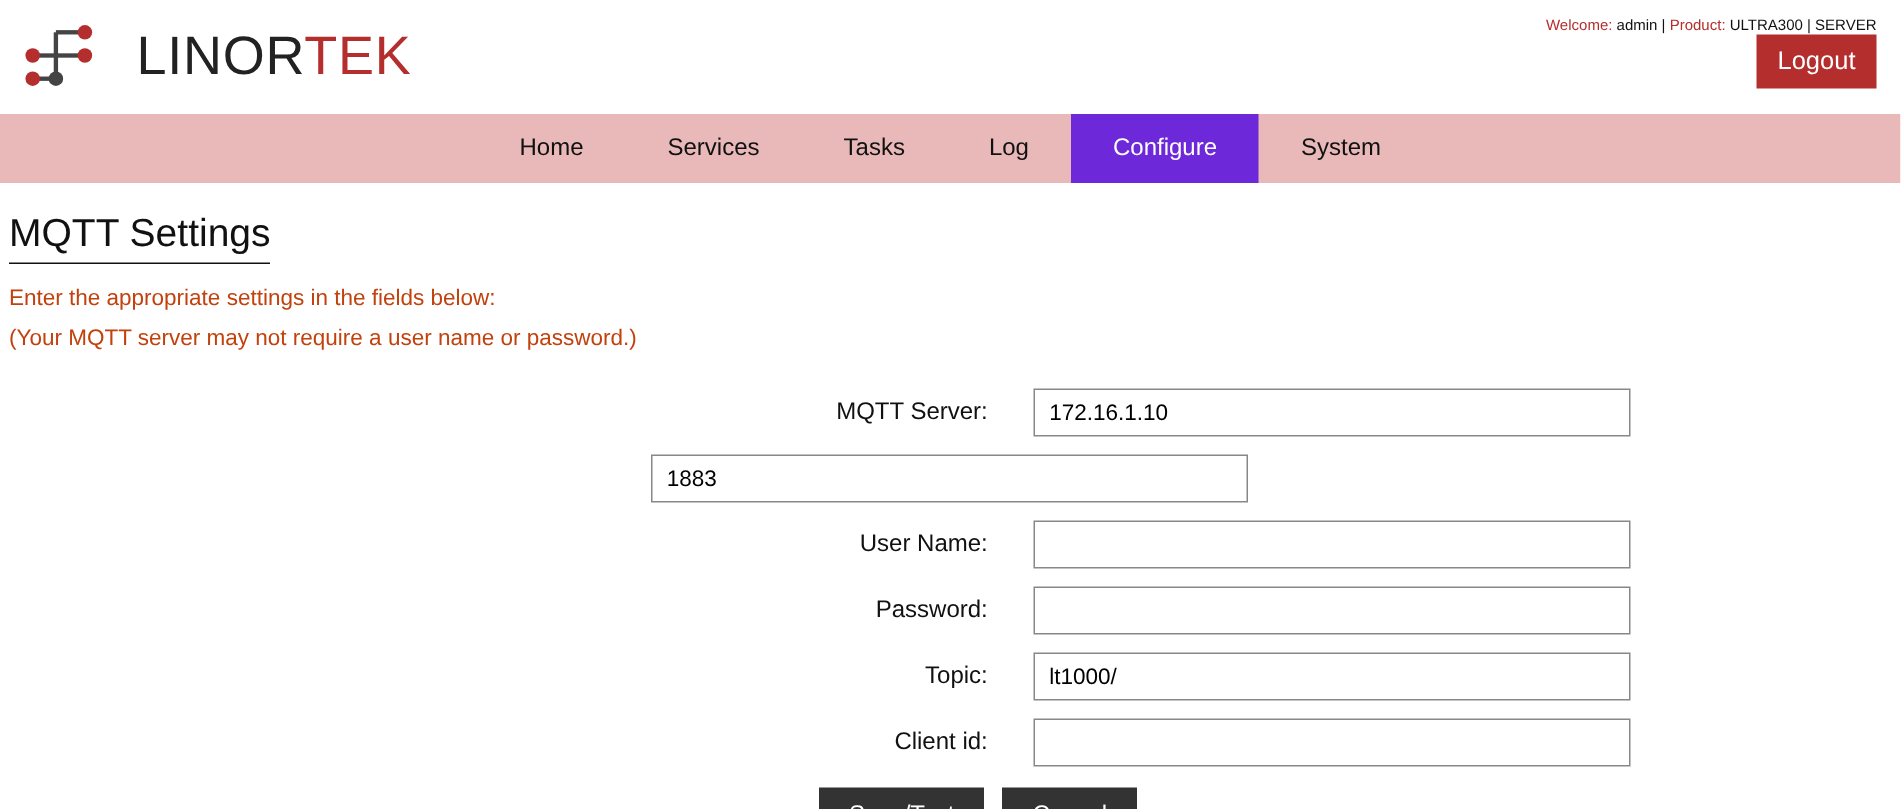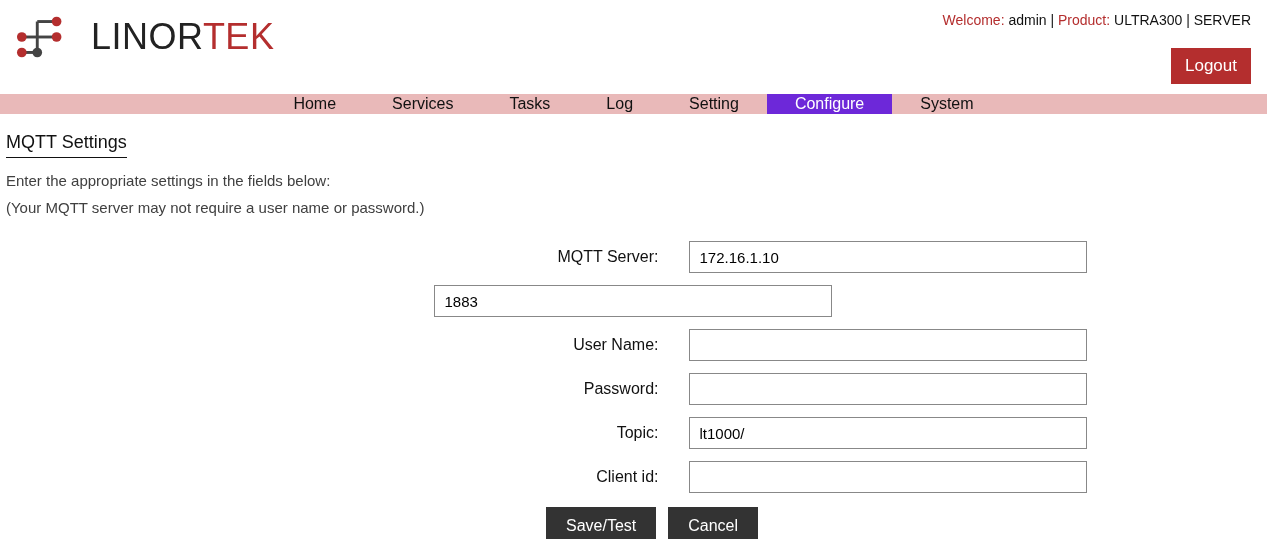--- a/index.html
+++ b/index.html
@@ -4,29 +4,29 @@
 <style>
   * { box-sizing: border-box; margin: 0; padding: 0; }
   body { font-family: 'Segoe UI', Tahoma, sans-serif; width: 1267px; }
   .header { display: flex; justify-content: space-between; align-items: flex-start; padding: 8px 16px 0 16px; }
   .logo-wrap { display: flex; align-items: center; }
   .logo-icon { width: 58px; height: 58px; margin-right: 6px; }
   .logo-text { font-size: 36px; font-weight: 400; letter-spacing: 0.5px; white-space: nowrap; margin-left: 11px; }
   .logo-l1 { color: #222; }
   .logo-l2 { color: #b42e2e; }
   .header-right { text-align: right; padding-top: 4px; }
-  .hdr-line { font-size: 14px; color: #111; }
+  .hdr-line { font-size: 10px; color: #111; }
   .hdr-red { color: #b42e2e; }
-  .logout-btn { display: inline-block; margin-top: 20px; background: #b42e2e; color: #fff; font-size: 17px; padding: 8px 14px; border: none; cursor: pointer; }
+  .logout-btn { display: inline-block; margin-top: 0; background: #b42e2e; color: #fff; font-size: 17px; padding: 8px 14px; border: none; cursor: pointer; }
   .nav { background: #e9b9b9; display: flex; justify-content: center; margin-top: 10px; }
-  .nav-item { padding: 1px 28px; font-size: 16px; color: #111; cursor: pointer; }
+  .nav-item { padding: 14px 28px; font-size: 16px; color: #111; cursor: pointer; }
   .nav-item.active { background: #6d28d9; color: #fff; }
   .content { padding: 18px 8px 20px 6px; }
-  .page-title { font-size: 18px; font-weight: 500; color: #111; border-bottom: 1px solid #111; display: inline-block; padding-bottom: 4px; margin-bottom: 8px; }
-  .instr { font-size: 15px; color: #404040; margin-top: 4px; line-height: 1.5; }
+  .page-title { font-size: 26px; font-weight: 500; color: #111; border-bottom: 1px solid #111; display: inline-block; padding-bottom: 4px; margin-bottom: 8px; }
+  .instr { font-size: 15px; color: #c2410c; margin-top: 4px; line-height: 1.5; }
   .form-wrap { margin-top: 22px; }
   .form-row { display: flex; align-items: center; margin-bottom: 12px; justify-content: center; }
   .form-label { width: 510px; text-align: right; padding-right: 30px; font-size: 16px; color: #111; }
   .form-input { width: 398px; height: 32px; border: 1px solid #888; padding: 4px 10px; font-size: 15px; }
   .btn-row { display: flex; margin-left: 540px; margin-top: 14px; gap: 12px; }
   .btn { background: #333; color: #fff; font-size: 16px; padding: 10px 20px; border: none; cursor: pointer; }
 </style>
 </head>
 <body>
 
@@ -56,21 +56,20 @@
     </div>
     <button class="logout-btn">Logout</button>
   </div>
 </div>
 
 <div class="nav">
   <div class="nav-item">Home</div>
   <div class="nav-item">Services</div>
   <div class="nav-item">Tasks</div>
   <div class="nav-item">Log</div>
-  <div class="nav-item">Setting</div>
   <div class="nav-item active">Configure</div>
   <div class="nav-item">System</div>
 </div>
 
 <div class="content">
   <div class="page-title">MQTT Settings</div>
   <div class="instr">Enter the appropriate settings in the fields below:</div>
   <div class="instr">(Your MQTT server may not require a user name or password.)</div>
 
   <div class="form-wrap">

